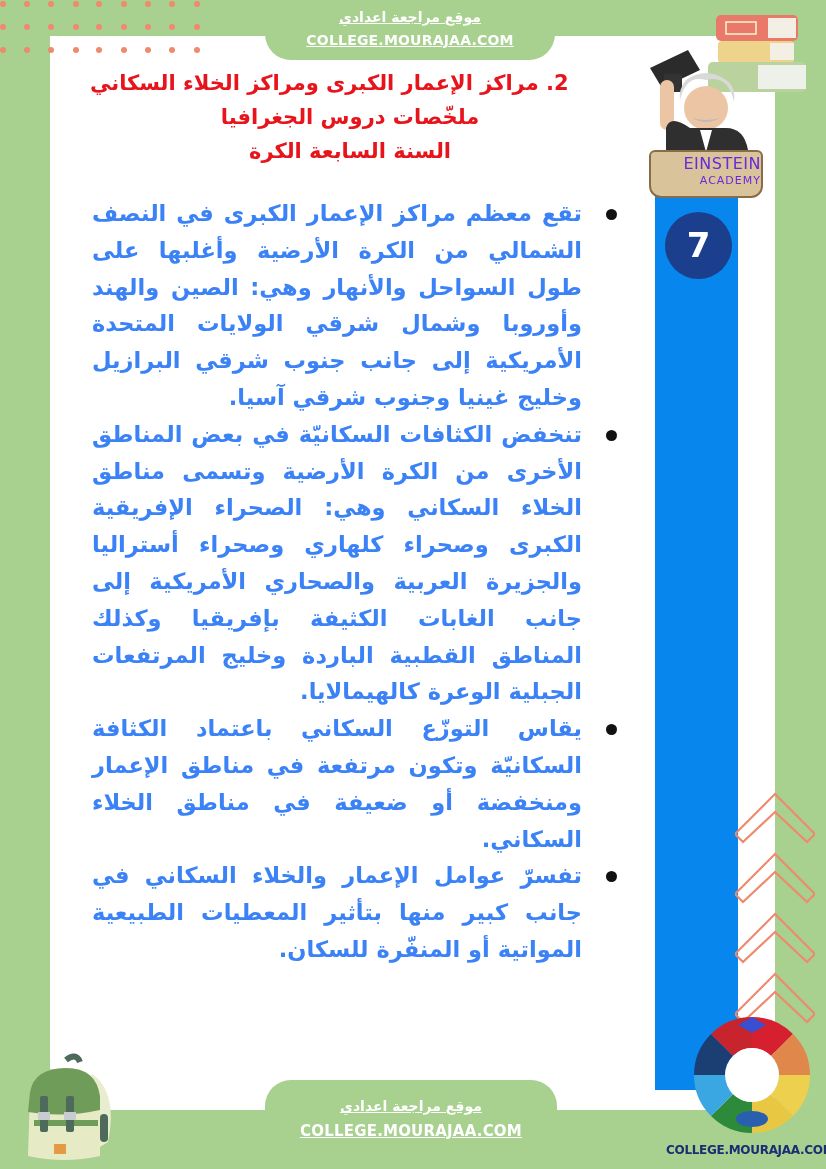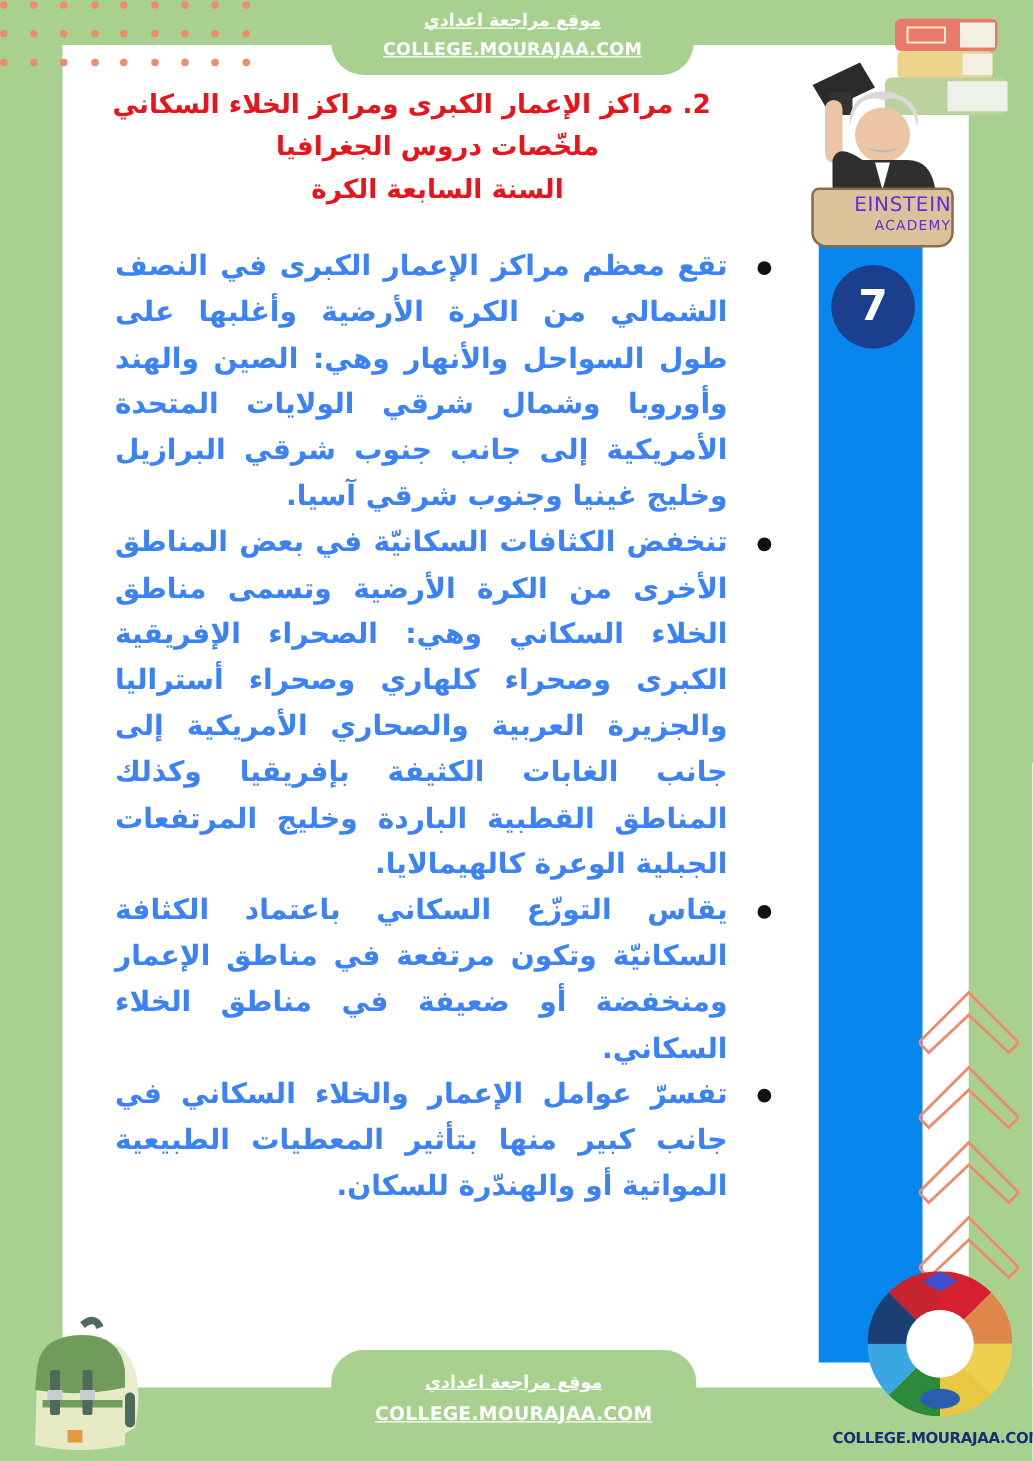--- a/index.html
+++ b/index.html
@@ -110,21 +110,21 @@
 <div id="academy-sign">
   <div class="a1">EINSTEIN</div>
   <div class="a2">ACADEMY</div>
 </div>
 
 <div id="content">
   <ul>
     <li>تقع معظم مراكز الإعمار الكبرى في النصف الشمالي من الكرة الأرضية وأغلبها على طول السواحل والأنهار وهي: الصين والهند وأوروبا وشمال شرقي الولايات المتحدة الأمريكية إلى جانب جنوب شرقي البرازيل وخليج غينيا وجنوب شرقي آسيا.</li>
     <li>تنخفض الكثافات السكانيّة في بعض المناطق الأخرى من الكرة الأرضية وتسمى مناطق الخلاء السكاني وهي: الصحراء الإفريقية الكبرى وصحراء كلهاري وصحراء أستراليا والجزيرة العربية والصحاري الأمريكية إلى جانب الغابات الكثيفة بإفريقيا وكذلك المناطق القطبية الباردة وخليج المرتفعات الجبلية الوعرة كالهيمالايا.</li>
     <li>يقاس التوزّع السكاني باعتماد الكثافة السكانيّة وتكون مرتفعة في مناطق الإعمار ومنخفضة أو ضعيفة في مناطق الخلاء السكاني.</li>
-    <li>تفسرّ عوامل الإعمار والخلاء السكاني في جانب كبير منها بتأثير المعطيات الطبيعية المواتية أو والهندّرة للسكان.</li>
+    <li>تفسرّ عوامل الإعمار والخلاء السكاني في جانب كبير منها بتأثير المعطيات الطبيعية المواتية أو المنفّرة للسكان.</li>
   </ul>
 </div>
 
 <svg id="chevrons" viewBox="0 0 80 240">
   <g fill="none" stroke="#ee8a6e" stroke-width="2.2" stroke-linejoin="miter">
     <path d="M40 4 L80 44 L72 52 L40 22 L8 52 L0 44 Z"></path>
     <path d="M40 64 L80 104 L72 112 L40 82 L8 112 L0 104 Z"></path>
     <path d="M40 124 L80 164 L72 172 L40 142 L8 172 L0 164 Z"></path>
     <path d="M40 184 L80 224 L72 232 L40 202 L8 232 L0 224 Z"></path>
   </g>

